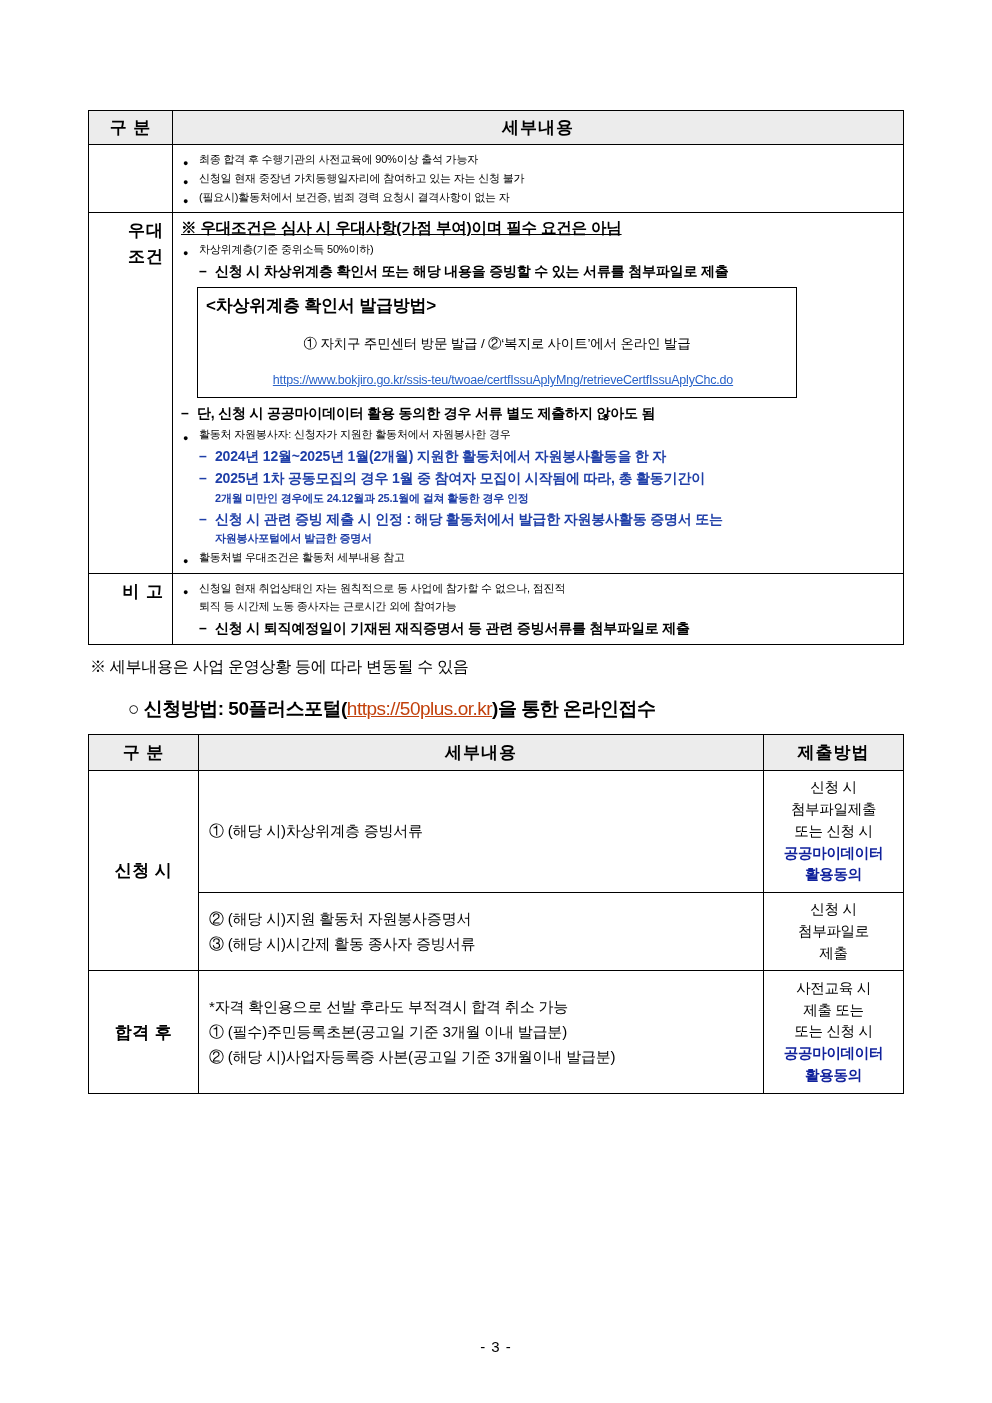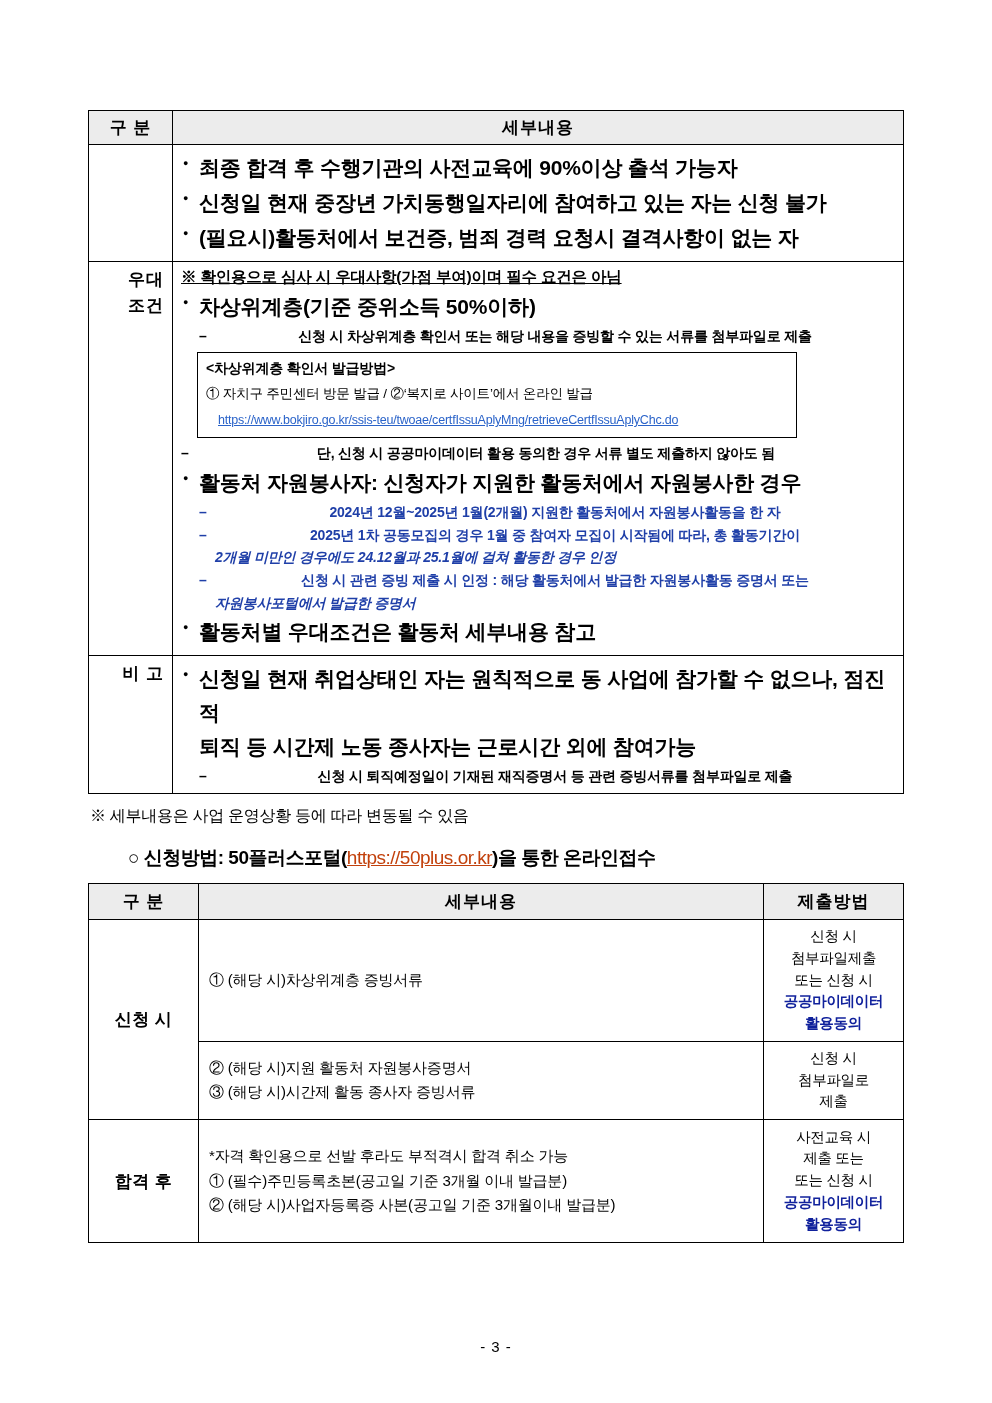--- a/index.html
+++ b/index.html
@@ -50,22 +50,22 @@
     line-height: 1.5;
   }
   ul.bul {
     list-style: none;
     margin: 0;
     padding: 0;
   }
   ul.bul > li {
     position: relative;
     padding-left: 18px;
-    font-size: 21px;
-    font-weight: bold;
+    font-size: 11px;
+    font-weight: normal;
     line-height: 1.62;
     margin: 1px 0;
     letter-spacing: -0.2px;
   }
   ul.bul > li:before {
     content: "\25CF";
     position: absolute;
     left: 2px;
     top: 0;
     font-size: 9px;
@@ -84,47 +84,46 @@
   .boxnote {
     border: 1px solid #000000;
     margin: 4px 0 4px 16px;
     padding: 5px 8px 6px 8px;
     font-size: 13.5px;
     line-height: 1.55;
     letter-spacing: -0.2px;
     width: 600px;
     box-sizing: border-box;
   }
-  .boxnote .bt { font-weight: bold; font-size: 14px; }
-  .boxnote .ln { margin-top: 5px; }
+  .boxnote .bt { font-weight: bold; font-size: 17px; }
+  .boxnote .ln { margin-top: 15px; text-align: center; }
   .link {
     color: #2a63c9;
     text-decoration: underline;
     font-size: 12.5px;
     word-break: break-all;
     padding-left: 12px;
   }
 
   .sub-dash {
     position: relative;
     padding-left: 16px;
     font-size: 14px;
     font-weight: bold;
     line-height: 1.62;
     letter-spacing: -0.2px;
     margin-left: 18px;
-    text-align: center;
   }
   .sub-dash:before {
     content: "\2013";
     position: absolute;
     left: 0;
     top: 0;
   }
-  .cont { padding-left: 16px; margin-left: 18px; font-size:14px; font-weight:bold; letter-spacing:-0.2px; line-height:1.62;font-style:italic;}
+  .cont { padding-left: 16px; margin-left: 18px; font-size:11px; font-weight:bold; letter-spacing:-0.2px; line-height:1.62;}
 
   .after-table-note {
     font-size: 16px;
     margin: 12px 0 0 2px;
     letter-spacing: -0.3px;
   }
   .circ-line {
     font-size: 19px;
     margin: 18px 0 0 40px;
     letter-spacing: -0.5px;
@@ -211,21 +210,21 @@
             <li>(필요시)활동처에서 보건증, 범죄 경력 요청시 결격사항이 없는 자</li>
           </ul>
         </td>
       </tr>
       <tr>
         <td class="label-cell">
           <div>우대</div>
           <div>조건</div>
         </td>
         <td>
-          <div class="star-note">※ 확인용으로 심사 시 우대사항(가점 부여)이며 필수 요건은 아님</div>
+          <div class="star-note">※ 우대조건은 심사 시 우대사항(가점 부여)이며 필수 요건은 아님</div>
           <ul class="bul">
             <li>차상위계층(기준 중위소득 50%이하)</li>
           </ul>
           <div class="sub-dash">신청 시 차상위계층 확인서 또는 해당 내용을 증빙할 수 있는 서류를 첨부파일로 제출</div>
 
           <div class="boxnote">
             <div class="bt">&lt;차상위계층 확인서 발급방법&gt;</div>
             <div class="ln">① 자치구 주민센터 방문 발급 / ②‘복지로 사이트’에서 온라인 발급</div>
             <div class="ln"><span class="link">https://www.bokjiro.go.kr/ssis-teu/twoae/certfIssuAplyMng/retrieveCertfIssuAplyChc.do</span></div>
           </div>

